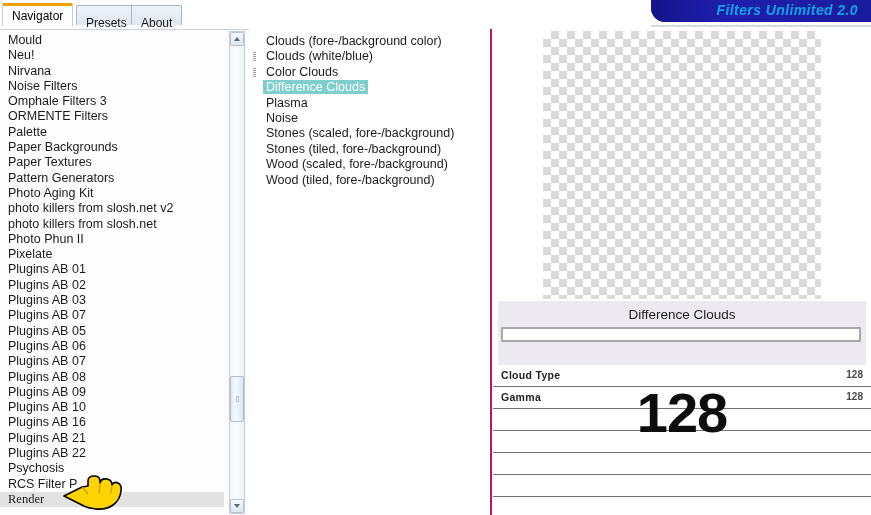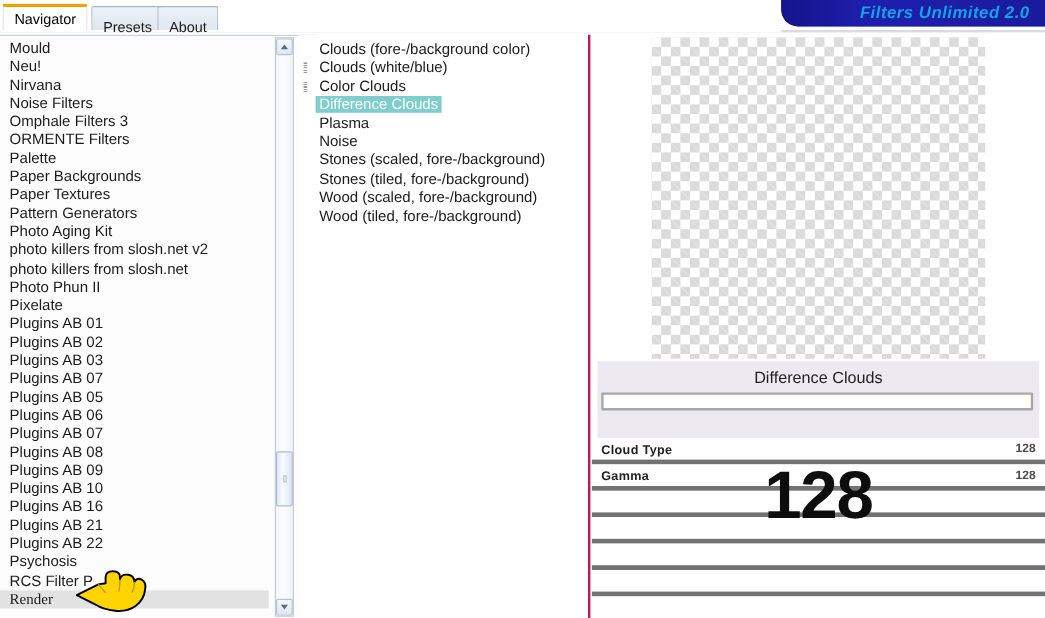--- a/index.html
+++ b/index.html
@@ -324,21 +324,21 @@
 
   .params {
     position: absolute;
     left: 0;
     top: 336px;
     width: 378px;
   }
   .param-row {
     position: relative;
     height: 22px;
-    border-bottom: 4px solid #737373;
+    border-bottom: 1px solid #737373;
     box-sizing: border-box;
     background: #ffffff;
   }
   .param-label {
     position: absolute;
     left: 8px;
     top: 4px;
     font-size: 10.5px;
     font-weight: bold;
     color: #222222;

